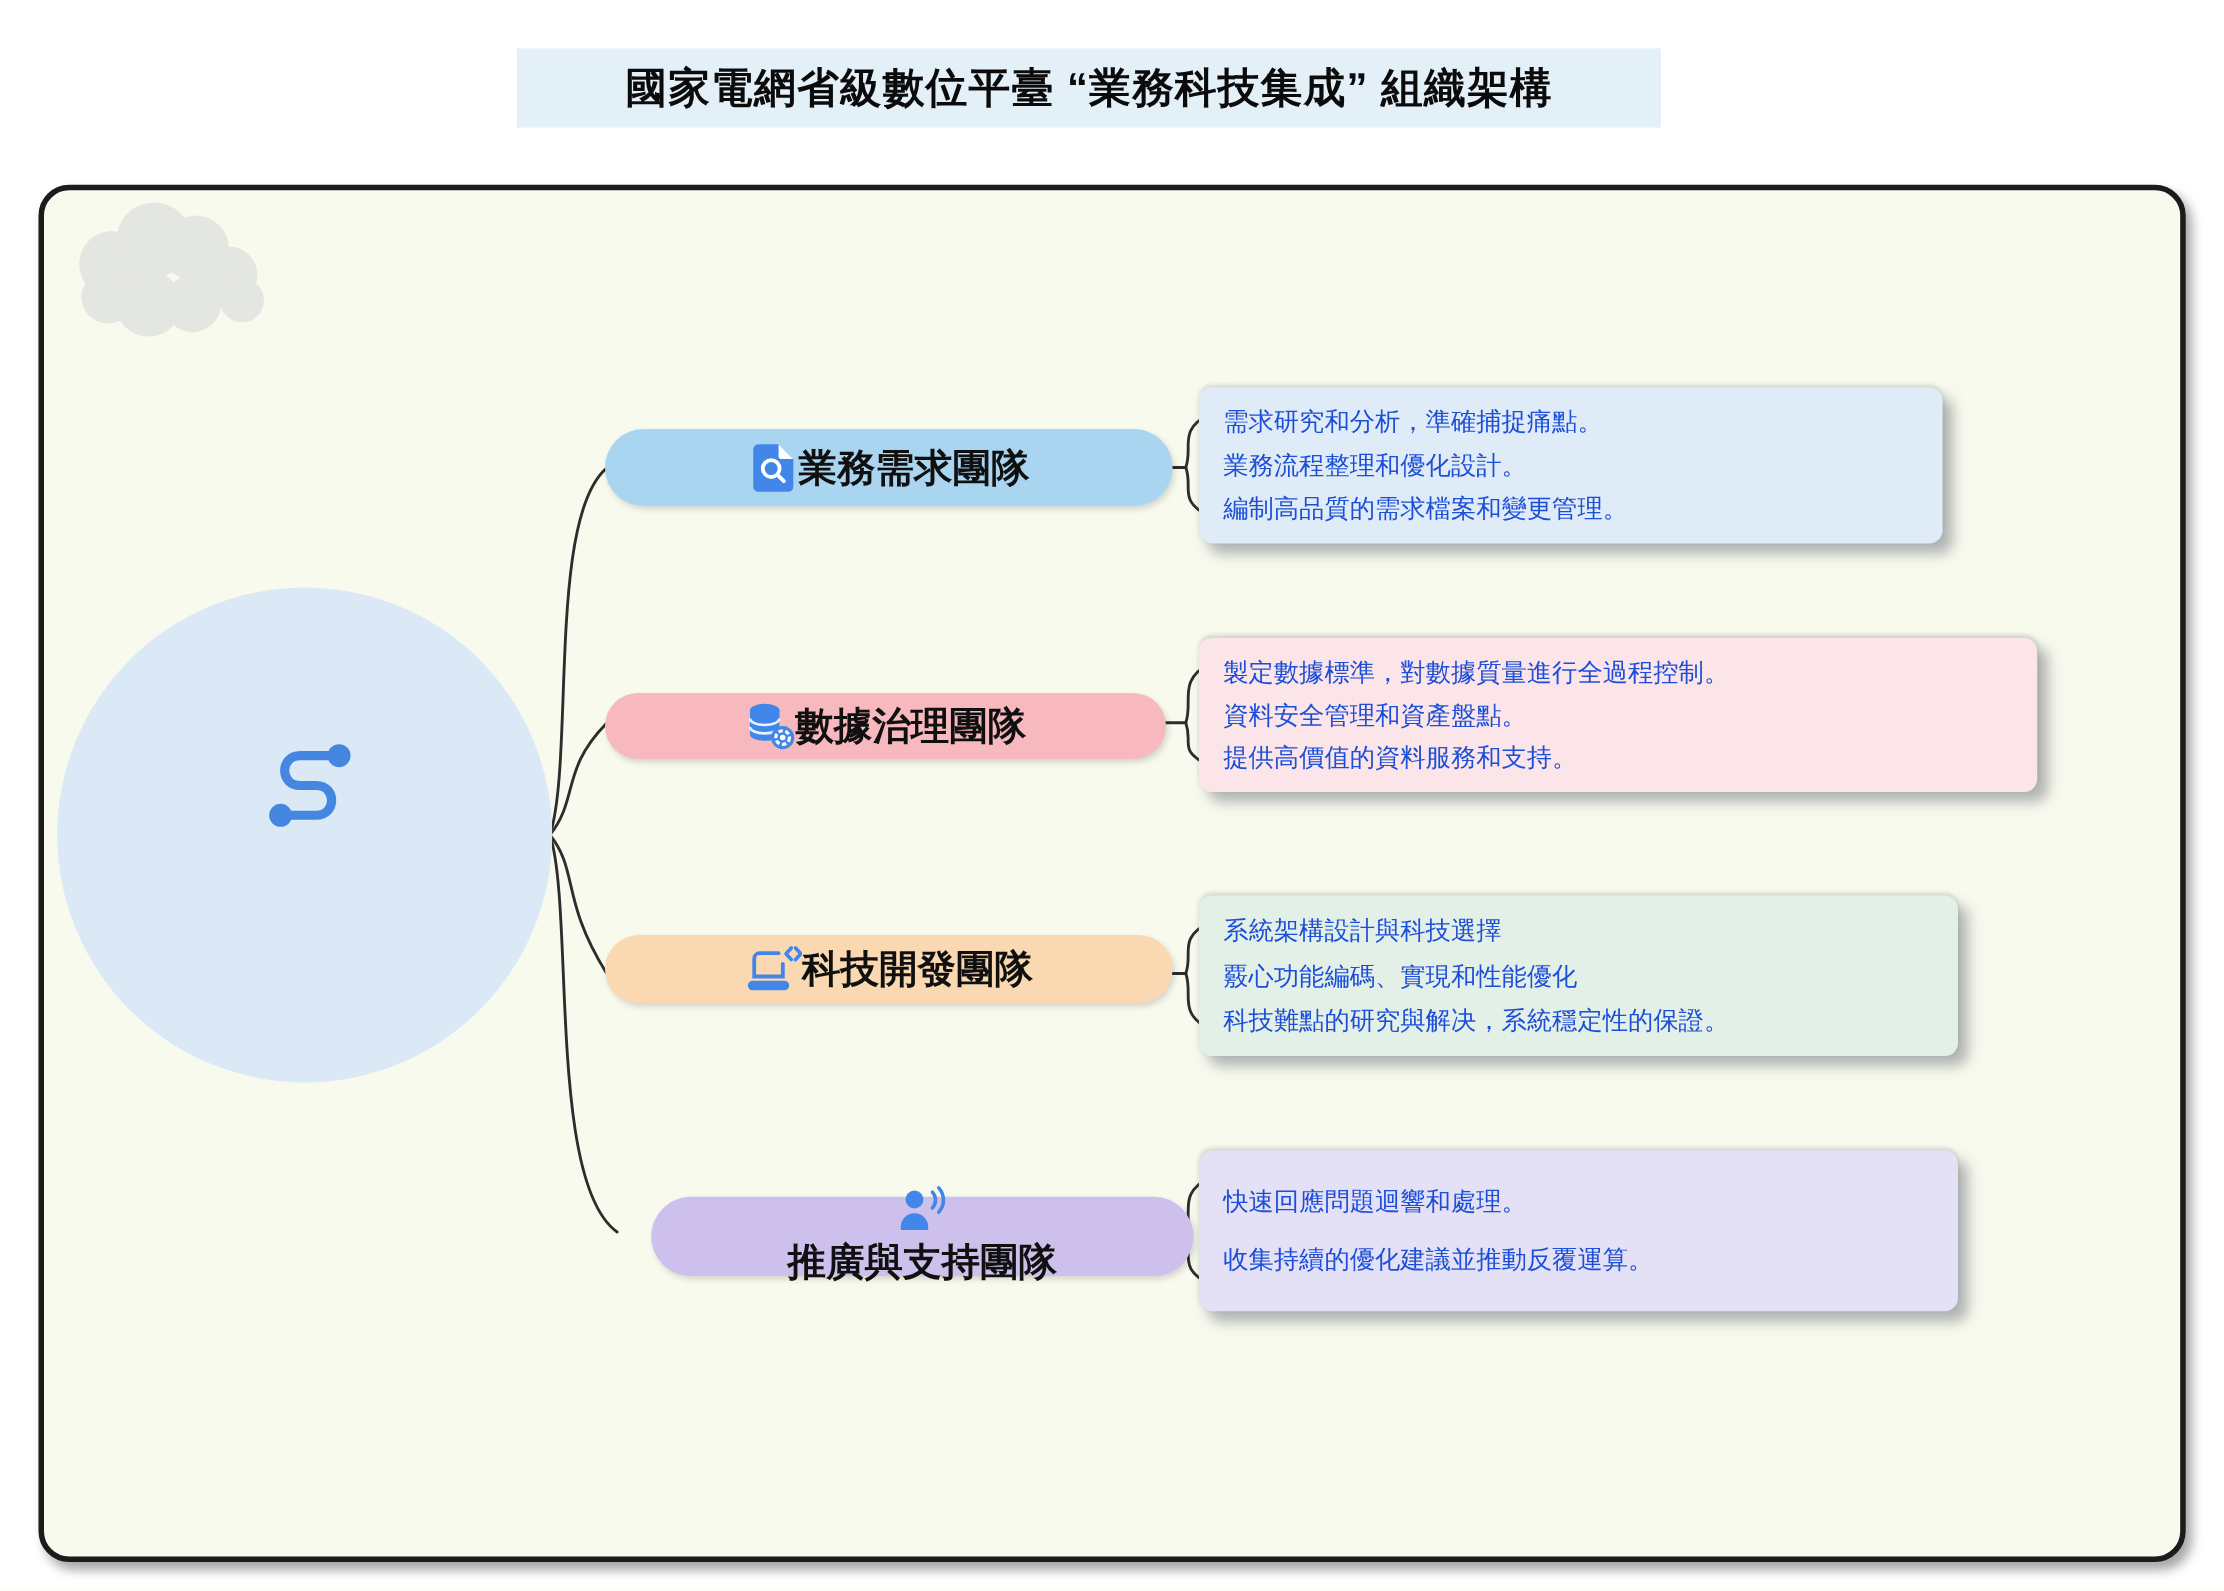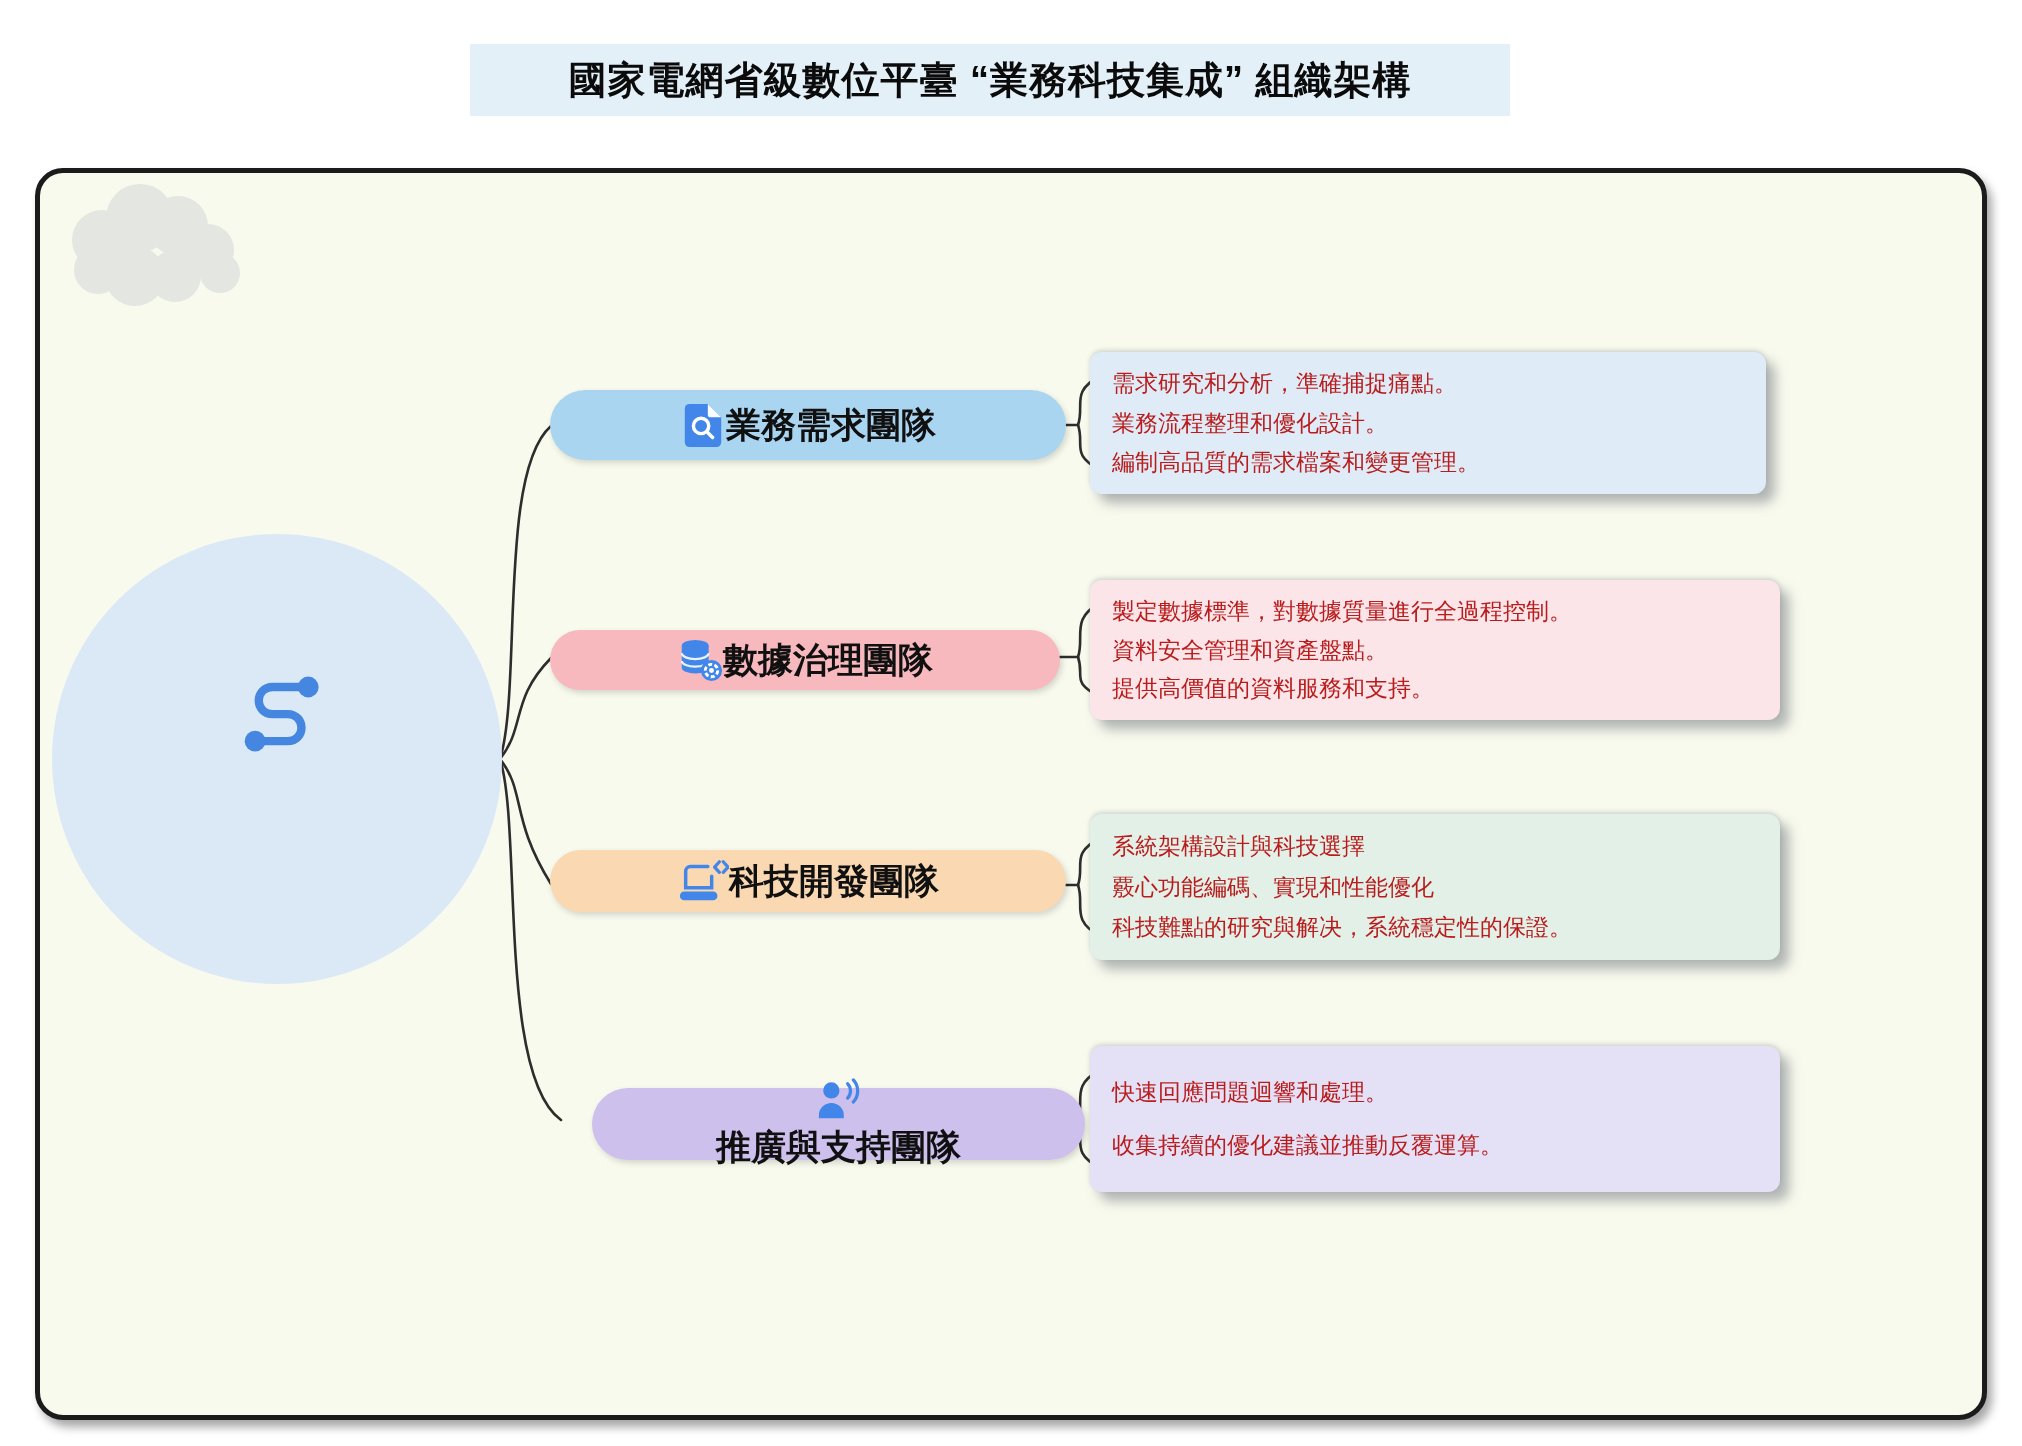--- a/index.html
+++ b/index.html
@@ -36,25 +36,25 @@
     box-shadow:2px 3px 6px rgba(0,0,0,0.15);
   }
   .pill .icon{display:flex;align-items:center;}
   .p0{left:550px;top:390px;width:516px;height:70px;}
   .p1{left:550px;top:630px;width:510px;height:60px;}
   .p2{left:550px;top:850px;width:516px;height:62px;}
   .p3{left:592px;top:1088px;width:493px;height:72px;flex-direction:column;}
   .card{
     position:absolute;z-index:3;border-radius:12px;box-sizing:border-box;
     display:flex;flex-direction:column;justify-content:space-evenly;
-    padding:8px 12px 8px 22px;font-size:23px;color:#b91c1c;
+    padding:8px 12px 8px 22px;font-size:23px;color:#1d4ed8;
     box-shadow:9px 9px 12px rgba(108,114,122,0.5), 0 -2px 4px rgba(108,114,122,0.25);
   }
   .c0{left:1090px;top:352px;width:676px;height:142px;}
-  .c1{left:1090px;top:580px;width:690px;height:140px;}
+  .c1{left:1090px;top:580px;width:762px;height:140px;}
   .c2{left:1090px;top:814px;width:690px;height:146px;}
   .c3{left:1090px;top:1046px;width:690px;height:146px;}
   .detail-item{white-space:nowrap;}
 </style>
 </head>
 <body>
 
 <div class="title-band">
   <h1>國家電網省級數位平臺 “業務科技集成” 組織架構</h1>
 </div>

